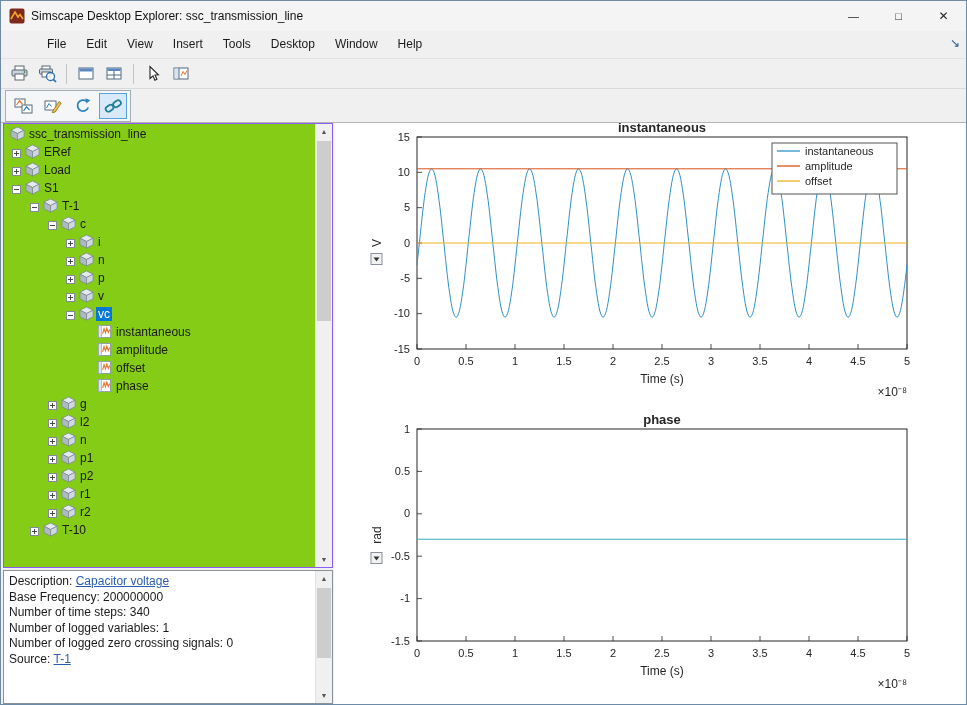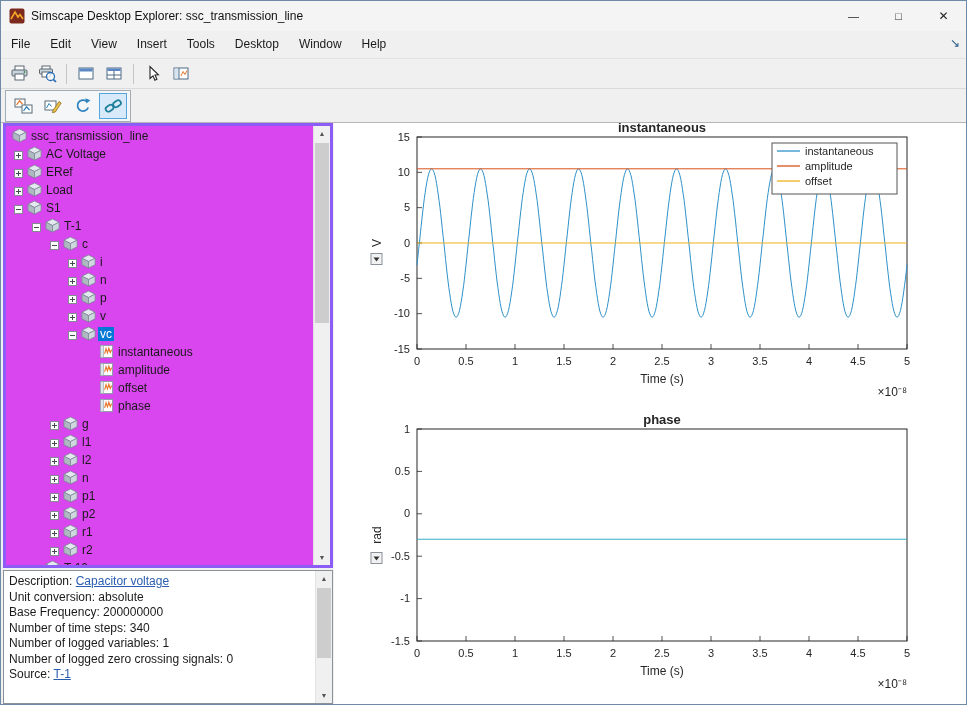--- a/index.html
+++ b/index.html
@@ -10,36 +10,36 @@
   
   .titlebar{height:30px;flex:0 0 30px;display:flex;align-items:center;background:#f4f4f4;}
   .app-icon{margin:0 6px 0 8px;display:flex;align-items:center;}
   .title-text{font-size:12px;color:#111;}
   .win-controls{margin-left:auto;display:flex;height:100%;}
   .win-btn{width:45px;height:100%;display:flex;align-items:center;justify-content:center;
     font-size:11px;color:#222;}
   .win-btn.win-close{font-size:12px;}
   
   .menubar{height:27px;flex:0 0 27px;display:flex;align-items:center;position:relative;background:#f0f0f0;}
-  .menu-items{display:flex;height:100%;}
+  .menu-items{display:flex;height:100%;padding-left:36px;}
   .menu-item{padding:0 10px;line-height:27px;cursor:default;}
   .dock-arrow{position:absolute;right:6px;top:5px;font-size:12px;color:#2c5f8a;}
   
   .toolbar{display:flex;align-items:center;background:#f0f0f0;}
   .tb1{height:29px;flex:0 0 29px;padding:0 4px;border-top:1px solid #e3e3e3;border-bottom:1px solid #dadada;}
   .tb2{height:33px;flex:0 0 33px;padding:0 4px;border-bottom:1px solid #b6b6b6;}
   .tb-btn{width:26px;height:24px;display:flex;align-items:center;justify-content:center;border:1px solid transparent;}
   .tb-btn.selected{border:1px solid #54a5de;background:#d8eaf9;}
   .tb-sep{width:1px;height:20px;background:#c3c3c3;margin:0 5px;}
   .tb-group{display:flex;align-items:center;gap:2px;border:1px solid #a3adb6;background:#f5f6f8;padding:2px 3px;}
   .icon{display:flex;align-items:center;justify-content:center;}
   
   .main{flex:1;display:flex;background:#f0f0f0;overflow:hidden;}
   .left-col{width:332px;flex:0 0 332px;display:flex;flex-direction:column;padding-left:2px;box-sizing:border-box;}
-  .tree-panel{flex:1;background:#d946ef;border:3px solid #8b5cf6;position:relative;overflow:hidden;}
+  .tree-panel{flex:1;background:#84cc16;border:1px solid #8b5cf6;position:relative;overflow:hidden;}
   .tree-rows{position:absolute;left:0;top:1px;right:17px;bottom:0;overflow:hidden;}
   .tree-row{position:relative;height:18px;}
   .tree-exp{position:absolute;top:4px;}
   .tree-icon{position:absolute;top:1px;}
   .tree-label{position:absolute;top:2px;font-size:12px;line-height:14px;white-space:nowrap;padding:0 2px;}
   .tree-label.selected{background:#0078d7;color:#fff;text-align:center;}
   .stats-panel{height:132px;flex:0 0 132px;margin-top:2px;background:#fff;border:1px solid #8a9199;position:relative;overflow:hidden;}
   .stats-content{position:absolute;left:0;top:0;right:17px;bottom:0;padding:3px 0 0 5px;overflow:hidden;}
   .stats-line{line-height:15.5px;font-size:12px;white-space:nowrap;}
   .stats-link{color:#2a5db0;text-decoration:underline;cursor:pointer;margin-top:18px;}
@@ -212,33 +212,20 @@
               <span class="tree-exp" style="left: 8px;"><svg width="9" height="9" viewBox="0 0 9 9">
                   <rect x="0.5" y="0.5" width="8" height="8" fill="#ffffff" stroke="#848b94"></rect>
                   <line x1="2" y1="4.5" x2="7" y2="4.5" stroke="#454a50" stroke-width="1"></line>
                   <line x1="4.5" y1="2" x2="4.5" y2="7" stroke="#454a50" stroke-width="1"></line>
                 </svg></span>
               <span class="tree-icon" style="left: 21px;"><svg width="15" height="15" viewBox="0 0 16 16">
                   <polygon points="8,1 15,4.5 8,8 1,4.5" fill="#e3e9ee" stroke="#7a8794" stroke-width="0.8"></polygon>
                   <polygon points="1,4.5 8,8 8,15 1,11.5" fill="#aeb9c2" stroke="#7a8794" stroke-width="0.8"></polygon>
                   <polygon points="15,4.5 8,8 8,15 15,11.5" fill="#cfd8de" stroke="#7a8794" stroke-width="0.8"></polygon>
                 </svg></span>
-              <span class="tree-label" style="left: 38px;">AC Voltage</span>
-            </div>
-            <div class="tree-row">
-              <span class="tree-exp" style="left: 8px;"><svg width="9" height="9" viewBox="0 0 9 9">
-                  <rect x="0.5" y="0.5" width="8" height="8" fill="#ffffff" stroke="#848b94"></rect>
-                  <line x1="2" y1="4.5" x2="7" y2="4.5" stroke="#454a50" stroke-width="1"></line>
-                  <line x1="4.5" y1="2" x2="4.5" y2="7" stroke="#454a50" stroke-width="1"></line>
-                </svg></span>
-              <span class="tree-icon" style="left: 21px;"><svg width="15" height="15" viewBox="0 0 16 16">
-                  <polygon points="8,1 15,4.5 8,8 1,4.5" fill="#e3e9ee" stroke="#7a8794" stroke-width="0.8"></polygon>
-                  <polygon points="1,4.5 8,8 8,15 1,11.5" fill="#aeb9c2" stroke="#7a8794" stroke-width="0.8"></polygon>
-                  <polygon points="15,4.5 8,8 8,15 15,11.5" fill="#cfd8de" stroke="#7a8794" stroke-width="0.8"></polygon>
-                </svg></span>
               <span class="tree-label" style="left: 38px;">ERef</span>
             </div>
             <div class="tree-row">
               <span class="tree-exp" style="left: 8px;"><svg width="9" height="9" viewBox="0 0 9 9">
                   <rect x="0.5" y="0.5" width="8" height="8" fill="#ffffff" stroke="#848b94"></rect>
                   <line x1="2" y1="4.5" x2="7" y2="4.5" stroke="#454a50" stroke-width="1"></line>
                   <line x1="4.5" y1="2" x2="4.5" y2="7" stroke="#454a50" stroke-width="1"></line>
                 </svg></span>
               <span class="tree-icon" style="left: 21px;"><svg width="15" height="15" viewBox="0 0 16 16">
                   <polygon points="8,1 15,4.5 8,8 1,4.5" fill="#e3e9ee" stroke="#7a8794" stroke-width="0.8"></polygon>
@@ -384,33 +371,20 @@
                   <rect x="0.5" y="0.5" width="8" height="8" fill="#ffffff" stroke="#848b94"></rect>
                   <line x1="2" y1="4.5" x2="7" y2="4.5" stroke="#454a50" stroke-width="1"></line>
                   <line x1="4.5" y1="2" x2="4.5" y2="7" stroke="#454a50" stroke-width="1"></line>
                 </svg></span>
               <span class="tree-icon" style="left: 57px;"><svg width="15" height="15" viewBox="0 0 16 16">
                   <polygon points="8,1 15,4.5 8,8 1,4.5" fill="#e3e9ee" stroke="#7a8794" stroke-width="0.8"></polygon>
                   <polygon points="1,4.5 8,8 8,15 1,11.5" fill="#aeb9c2" stroke="#7a8794" stroke-width="0.8"></polygon>
                   <polygon points="15,4.5 8,8 8,15 15,11.5" fill="#cfd8de" stroke="#7a8794" stroke-width="0.8"></polygon>
                 </svg></span>
               <span class="tree-label" style="left: 74px;">g</span>
-            </div>
-            <div class="tree-row">
-              <span class="tree-exp" style="left: 44px;"><svg width="9" height="9" viewBox="0 0 9 9">
-                  <rect x="0.5" y="0.5" width="8" height="8" fill="#ffffff" stroke="#848b94"></rect>
-                  <line x1="2" y1="4.5" x2="7" y2="4.5" stroke="#454a50" stroke-width="1"></line>
-                  <line x1="4.5" y1="2" x2="4.5" y2="7" stroke="#454a50" stroke-width="1"></line>
-                </svg></span>
-              <span class="tree-icon" style="left: 57px;"><svg width="15" height="15" viewBox="0 0 16 16">
-                  <polygon points="8,1 15,4.5 8,8 1,4.5" fill="#e3e9ee" stroke="#7a8794" stroke-width="0.8"></polygon>
-                  <polygon points="1,4.5 8,8 8,15 1,11.5" fill="#aeb9c2" stroke="#7a8794" stroke-width="0.8"></polygon>
-                  <polygon points="15,4.5 8,8 8,15 15,11.5" fill="#cfd8de" stroke="#7a8794" stroke-width="0.8"></polygon>
-                </svg></span>
-              <span class="tree-label" style="left: 74px;">l1</span>
             </div>
             <div class="tree-row">
               <span class="tree-exp" style="left: 44px;"><svg width="9" height="9" viewBox="0 0 9 9">
                   <rect x="0.5" y="0.5" width="8" height="8" fill="#ffffff" stroke="#848b94"></rect>
                   <line x1="2" y1="4.5" x2="7" y2="4.5" stroke="#454a50" stroke-width="1"></line>
                   <line x1="4.5" y1="2" x2="4.5" y2="7" stroke="#454a50" stroke-width="1"></line>
                 </svg></span>
               <span class="tree-icon" style="left: 57px;"><svg width="15" height="15" viewBox="0 0 16 16">
                   <polygon points="8,1 15,4.5 8,8 1,4.5" fill="#e3e9ee" stroke="#7a8794" stroke-width="0.8"></polygon>
                   <polygon points="1,4.5 8,8 8,15 1,11.5" fill="#aeb9c2" stroke="#7a8794" stroke-width="0.8"></polygon>
@@ -503,21 +477,20 @@
             <div class="sb-thumb" style="top:2px;height:180px;"></div>
           </div>
           <div class="sb-btn">▼</div>
         </div>
       </div>
 
       <div class="stats-panel">
         <div class="stats-content">
           <div id="stats-lines">
               <div class="stats-line"><span>Description: </span><span class="stats-link">Capacitor voltage</span></div>
-              <div class="stats-line"><span>Unit conversion: absolute</span></div>
               <div class="stats-line"><span>Base Frequency: 200000000</span></div>
               <div class="stats-line"><span>Number of time steps: 340</span></div>
               <div class="stats-line"><span>Number of logged variables: 1</span></div>
               <div class="stats-line"><span>Number of logged zero crossing signals: 0</span></div>
               <div class="stats-line"><span>Source: </span><span class="stats-link">T-1</span></div>
             </div>
         </div>
         <div class="scrollbar">
           <div class="sb-btn">▲</div>
           <div class="sb-track">

